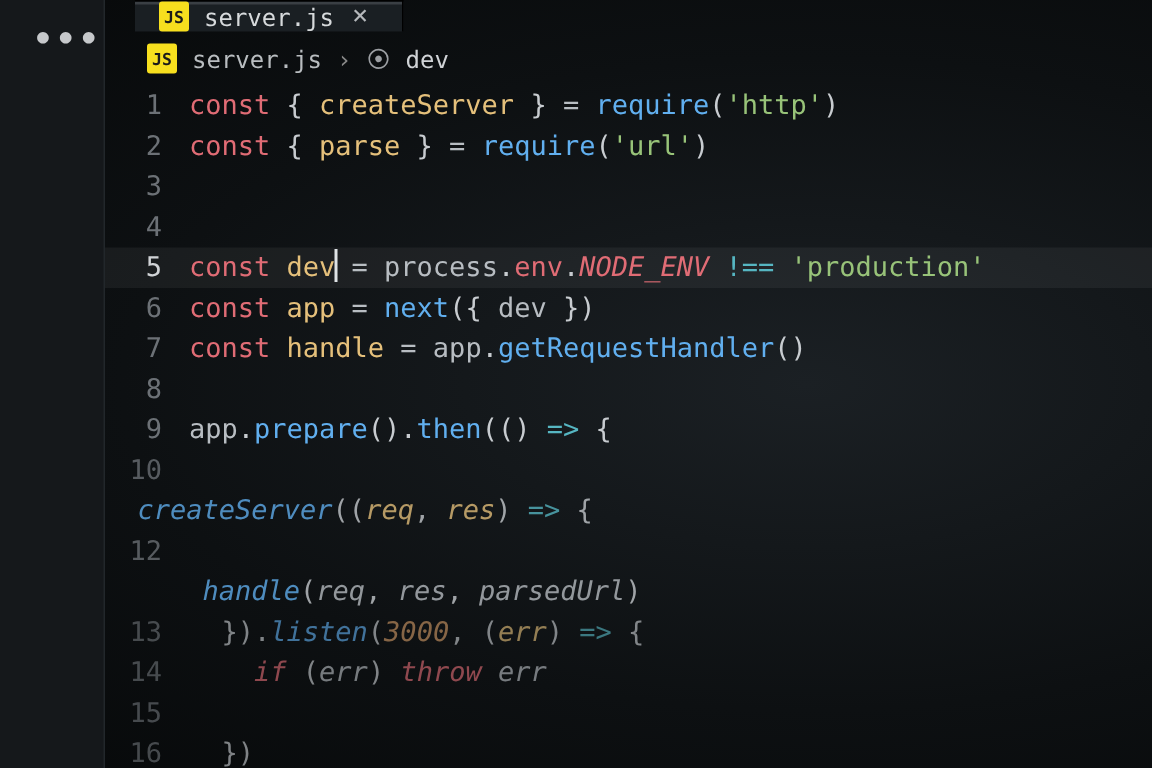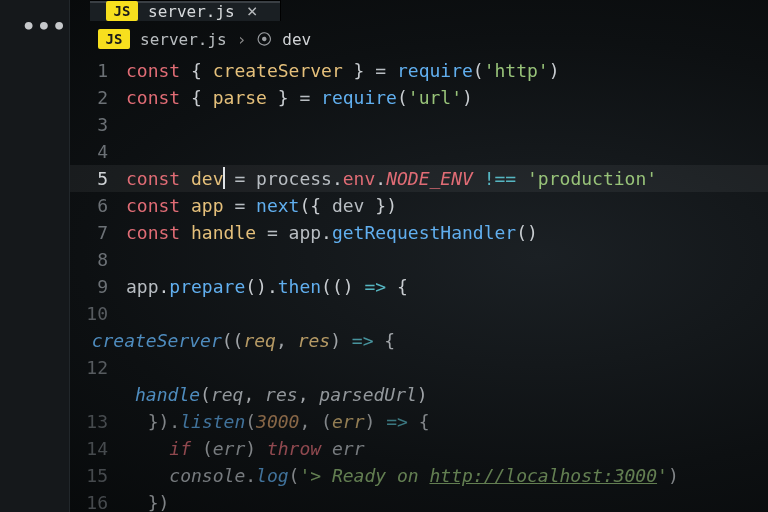--- a/index.html
+++ b/index.html
@@ -36,23 +36,23 @@
   .tab {
     display: flex; align-items: center; gap: 10px;
     height: 100%; padding: 0 22px 0 16px;
     background: #1a1f23;
     border-top: 1px solid #000;
     border-right: 1px solid #000;
     box-shadow: inset 0 2px 0 #3a3f44;
   }
   .js-badge {
     display: inline-flex; align-items: center; justify-content: center;
-    width: 32px; height: 20px;
+    width: 20px; height: 20px;
     background: #f7df1e; color: #1a1a1a;
-    font-weight: bold; font-size: 14px;
+    font-weight: bold; font-size: 11px;
     border-radius: 2px;
   }
   .tab-label { color: #d7dadc; font-size: 16px; }
   .tab-close {
     color: #b5b8bb; font-size: 18px; line-height: 1; margin-left: 2px;
   }
   .breadcrumb {
     display: flex; align-items: center; gap: 10px;
     padding: 8px 0 8px 98px;
     color: #b9bdc0;
@@ -194,21 +194,20 @@
       <span class="txt">  <span class="punc">}).</span><span class="fn italic">listen</span><span class="punc">(</span><span class="num italic">3000</span><span class="punc">, (</span><span class="id italic">err</span><span class="punc">) </span><span class="op">=&gt;</span><span class="punc"> {</span></span>
     </div>
 
     <div class="line faint2">
       <span class="ln">14</span>
       <span class="txt">    <span class="kwi">if</span><span class="punc"> (</span><span class="var italic">err</span><span class="punc">) </span><span class="kwi">throw</span><span> </span><span class="var italic">err</span></span>
     </div>
 
     <div class="line faint2">
       <span class="ln">15</span>
-      <span class="txt">    <span class="var italic">console</span><span class="punc">.</span><span class="fn italic">log</span><span class="punc">(</span><span class="str italic">'&gt; Ready on </span><span class="url italic">http://localhost:3000</span><span class="str italic">'</span><span class="punc">)</span></span>
     </div>
 
     <div class="line faint2">
       <span class="ln">16</span>
       <span class="txt">  <span class="punc">})</span></span>
     </div>
 
     <div class="line faint2">
       <span class="ln">17</span>
       <span class="txt"><span class="punc">})</span></span>

